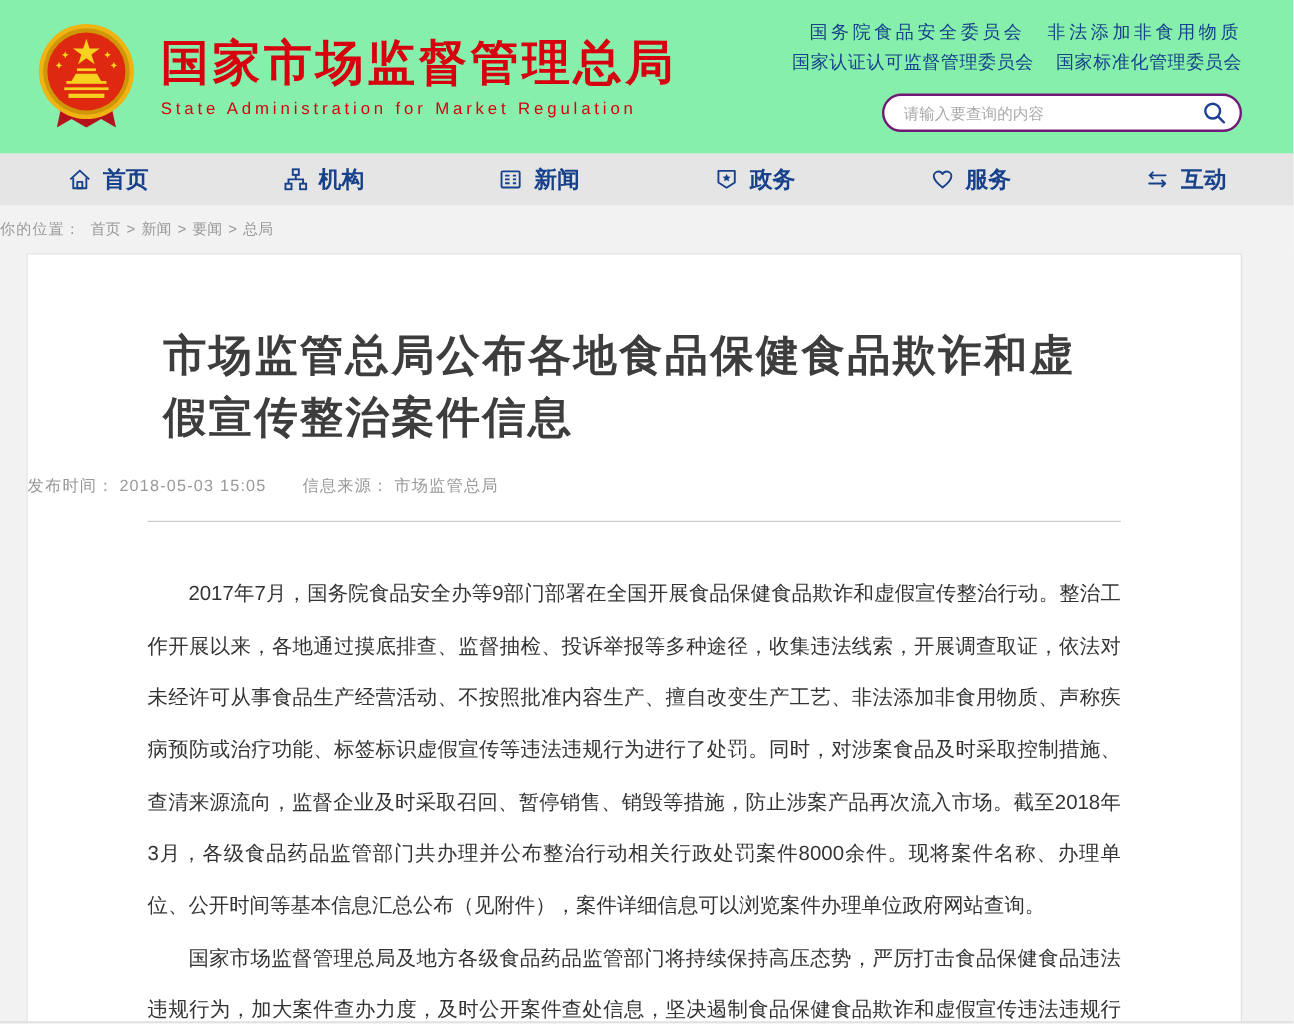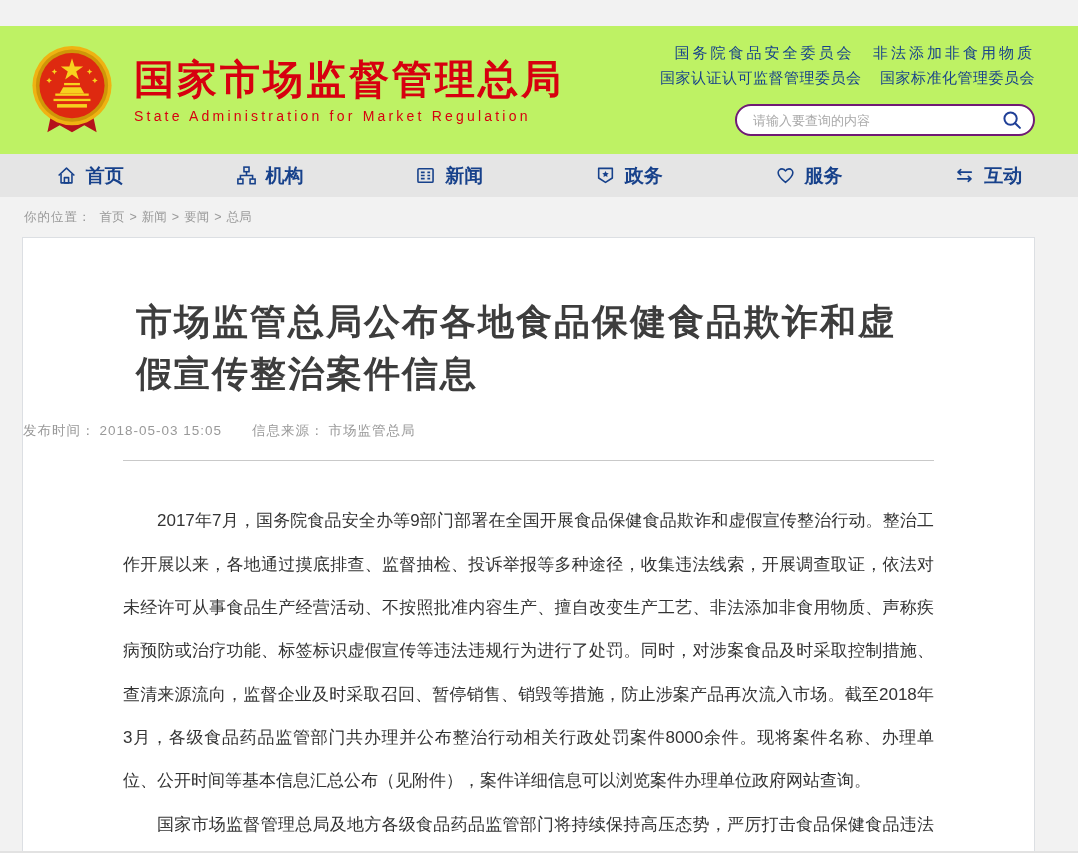--- a/index.html
+++ b/index.html
@@ -1,21 +1,21 @@
 <!DOCTYPE html>
 <html><head>
 <meta charset="utf-8">
 <style>
   * { margin:0; padding:0; box-sizing:border-box; }
   html,body { background:#f2f2f2; }
   body { font-family:"Liberation Sans","DejaVu Sans",sans-serif; }
   .page { position:relative; width:1078px; height:853px; overflow:hidden; background:#f2f2f2; margin:0 auto; }
 
   
-  .site-header { height:128px; background:#bef264; display:flex; align-items:center; justify-content:space-between; padding:0 43px 0 28px;margin-top:26px; }
+  .site-header { height:128px; background:#86efac; display:flex; align-items:center; justify-content:space-between; padding:0 43px 0 28px; }
   .logo-block { display:flex; align-items:center; gap:18px; cursor:pointer; }
   .emblem { width:88px; height:92px; flex:0 0 auto; }
   .site-name-cn { color:#d7000f; font-size:40px; font-weight:bold; letter-spacing:3px; line-height:1.15; white-space:nowrap; }
   .site-name-en { color:#d7000f; font-size:14px; letter-spacing:3.2px; margin-top:6px; white-space:nowrap; }
   .header-right { display:flex; flex-direction:column; align-items:flex-end; }
   .gov-links { text-align:right; }
   .gov-links .row { margin-bottom:6px; white-space:nowrap; }
   .gov-links a { color:#17418b; font-weight:normal; font-size:15px; text-decoration:none; cursor:pointer; }
   .gov-links .row1 a { letter-spacing:3px; }
   .gov-links .row2 a { letter-spacing:0.5px;text-align:right; }
@@ -25,21 +25,21 @@
   .search-box input::placeholder { color:#aaa; }
   .search-btn { width:22px; height:22px; cursor:pointer; display:flex; align-items:center; justify-content:center; }
 
   
   .main-nav { height:43px; background:#e5e5e5; display:flex; }
   .nav-item { flex:1; display:flex; align-items:center; justify-content:center; gap:9px; color:#17418b; font-size:19px; font-weight:bold; text-decoration:none; cursor:pointer; }
   .nav-icon { width:21px; height:21px; display:inline-flex; }
   .nav-icon svg { width:100%; height:100%; }
 
   
-  .breadcrumb { height:40px; display:flex; align-items:center; padding-left:24px; font-size:12.5px; color:#999; }
+  .breadcrumb { height:40px; display:flex; align-items:center; font-size:12.5px; color:#999; }
   .breadcrumb a { color:#999; text-decoration:none; cursor:pointer; }
   .breadcrumb .sep { margin:0 5px; }
   .breadcrumb .bc-label { margin-right:8px; letter-spacing:1px; }
 
   
   .content-box { margin:0 43px 0 22px; background:#ffffff; border:1px solid #dcdfe3; min-height:650px; padding:58px 0 40px 0; }
   .article-title { max-width:785px; margin:0 auto; text-align:left; font-size:36px; letter-spacing:2px; line-height:1.45; color:#3d3d3d; font-weight:600; }
   .article-meta { text-align:left; color:#999; font-size:13.5px; margin-top:22px; letter-spacing:1px; }
   .article-meta .src-label { margin-left:30px; }
   .article-meta .val { margin-left:4px; }

